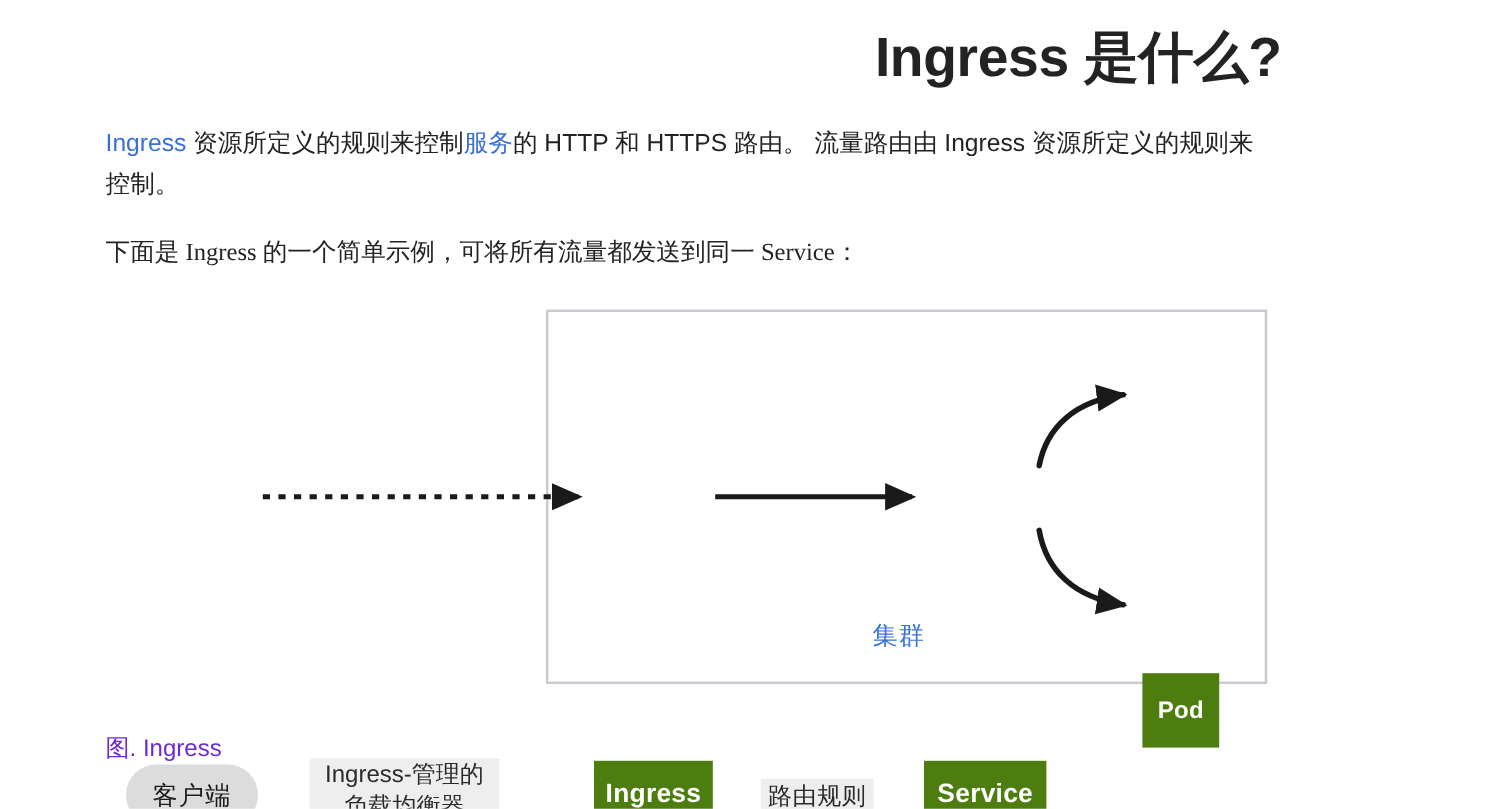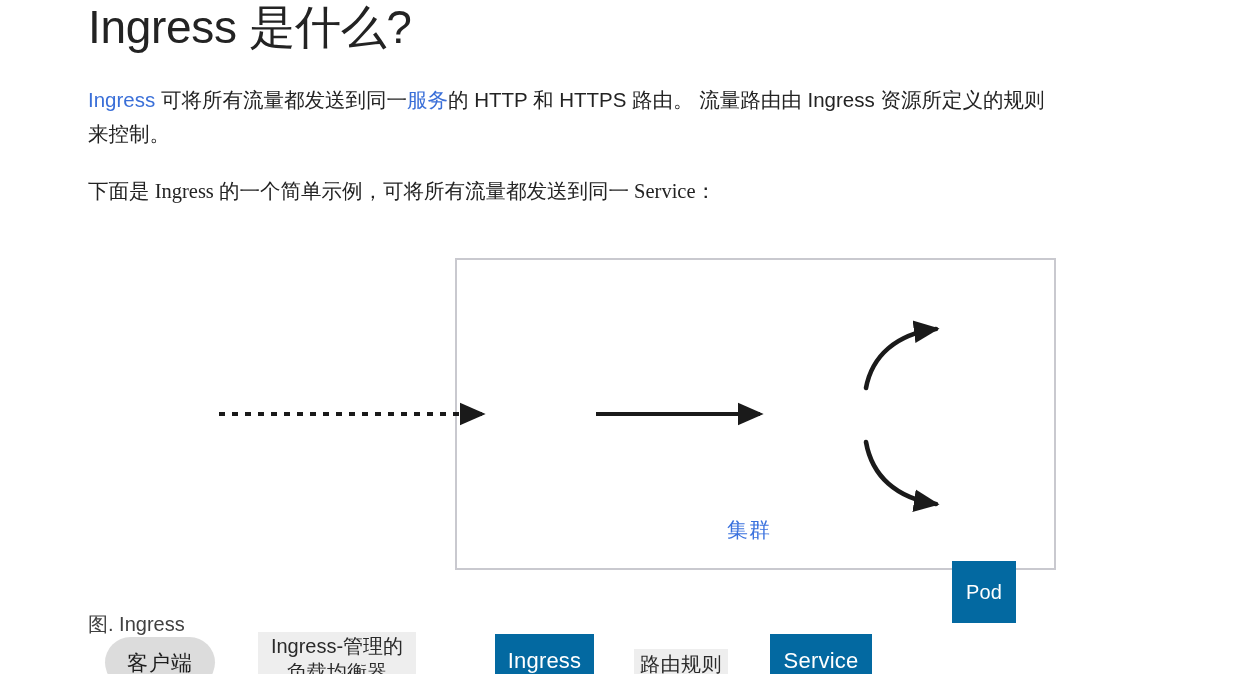--- a/index.html
+++ b/index.html
@@ -27,26 +27,27 @@
   
   .content {
     position: absolute;
     left: 88px;
     top: 0;
     width: 980px;
   }
 
   .page-title {
     font-size: 46px;
-    font-weight: 400;
+    font-weight: 700;
     line-height: 1.18;
     letter-spacing: -0.3px;
     margin: 0;
-    padding-top: 0;
+    padding-top: 20px;
     color: #232323;
+    text-align: right;
   }
 
   .para {
     font-size: 20.5px;
     line-height: 1.63;
     margin: 0;
     color: #232323;
     max-width: 968px;
   }
   .para-1 { margin-top: 29px; }
@@ -56,21 +57,21 @@
     color: #3a6fd8;
     text-decoration: none;
   }
 
   .figure-caption {
     position: absolute;
     left: 88px;
     top: 610px;
     font-size: 20px;
     line-height: 1.4;
-    color: #404040;
+    color: #6d28d9;
   }
 
   
   .diagram {
     position: absolute;
     left: 0;
     top: 248px;
     width: 1252px;
     height: 340px;
   }
@@ -92,27 +93,27 @@
     top: 268px;
     font-size: 21px;
     font-weight: 400;
     color: #3b72de;
     letter-spacing: 1px;
     white-space: nowrap;
   }
 
   .node-box {
     position: absolute;
-    background: #0369a1;
+    background: #4d7c0f;
     color: #ffffff;
     display: flex;
     align-items: center;
     justify-content: center;
     font-size: 22px;
-    font-weight: 400;
+    font-weight: 700;
     letter-spacing: 0.2px;
     box-sizing: border-box;
   }
 
   .box-ingress {
     left: 495px;
     top: 386px;
     width: 99px;
     height: 54px;
   }
@@ -185,21 +186,21 @@
 </style>
 </head>
 <body>
 
 <div class="page">
 
   <div class="content">
 
     <h1 class="page-title">Ingress 是什么?</h1>
 
-    <p class="para para-1"><a class="link" href="#">Ingress</a><span> 可将所有流量都发送到同一</span><a class="link" href="#">服务</a><span>的 HTTP 和 HTTPS 路由。 流量路由由 Ingress 资源所定义的规则来控制。</span></p>
+    <p class="para para-1"><a class="link" href="#">Ingress</a><span> 资源所定义的规则来控制</span><a class="link" href="#">服务</a><span>的 HTTP 和 HTTPS 路由。 流量路由由 Ingress 资源所定义的规则来控制。</span></p>
 
     <p class="para para-2">下面是 Ingress 的一个简单示例，可将所有流量都发送到同一 Service：</p>
   </div>
 
   <div class="diagram">
 
     <div class="cluster-box"></div>
 
     <svg class="svg-layer" viewBox="0 0 1252 340">
       <defs>

